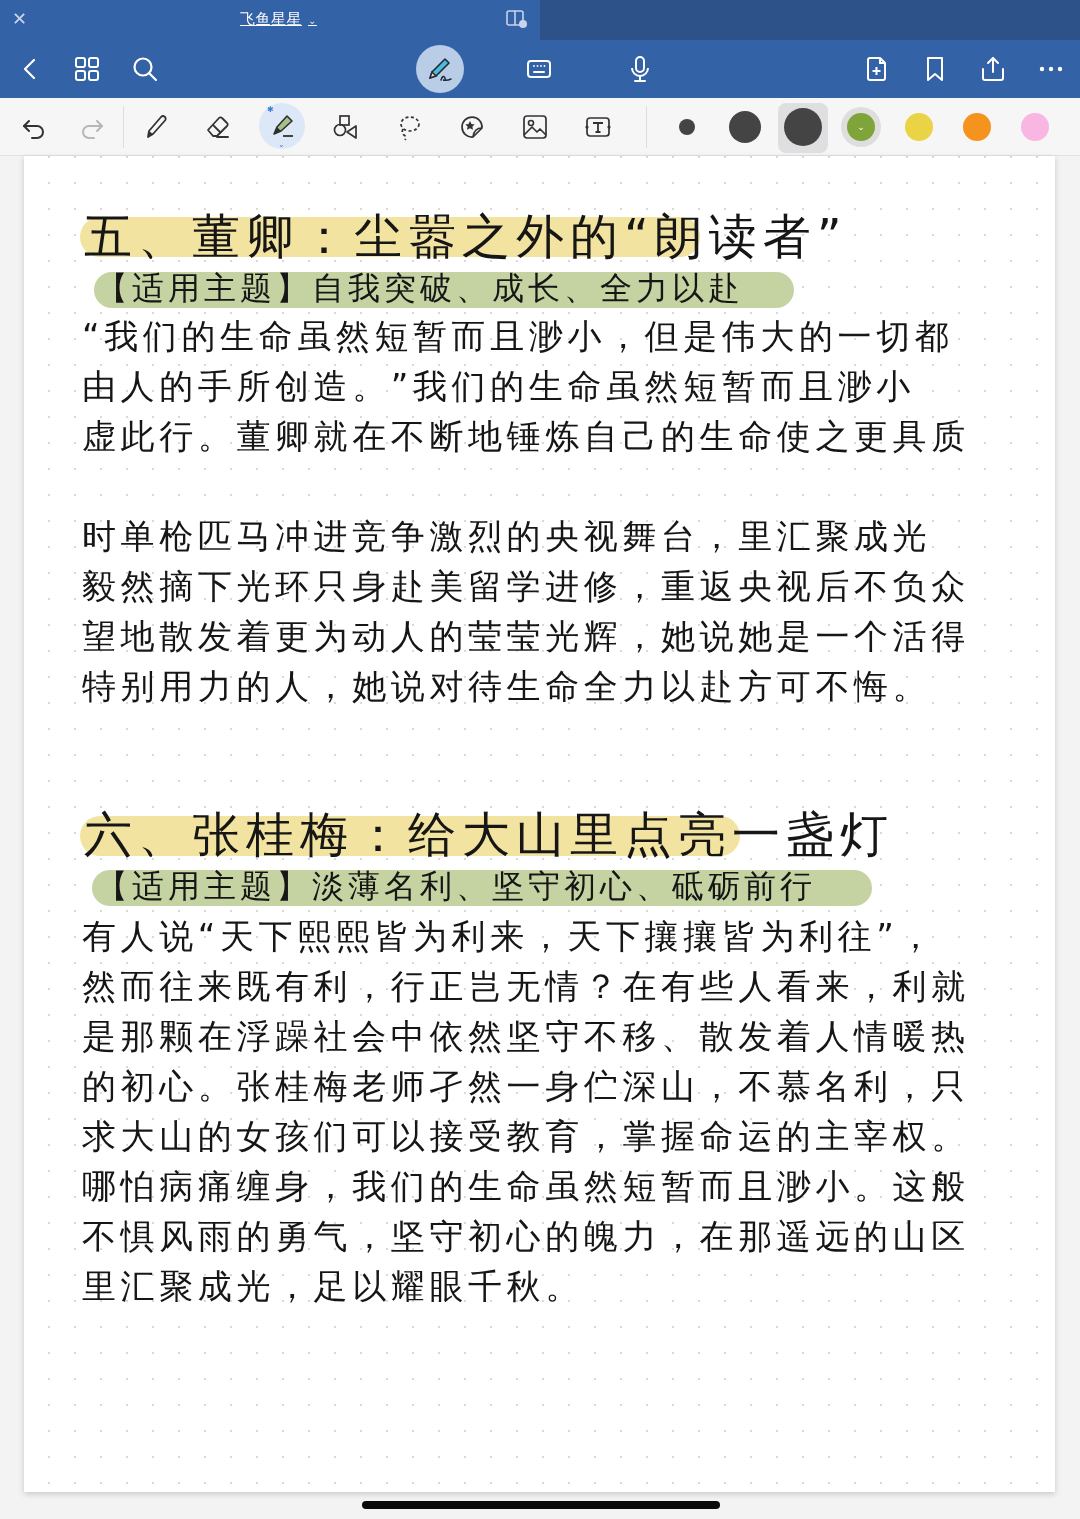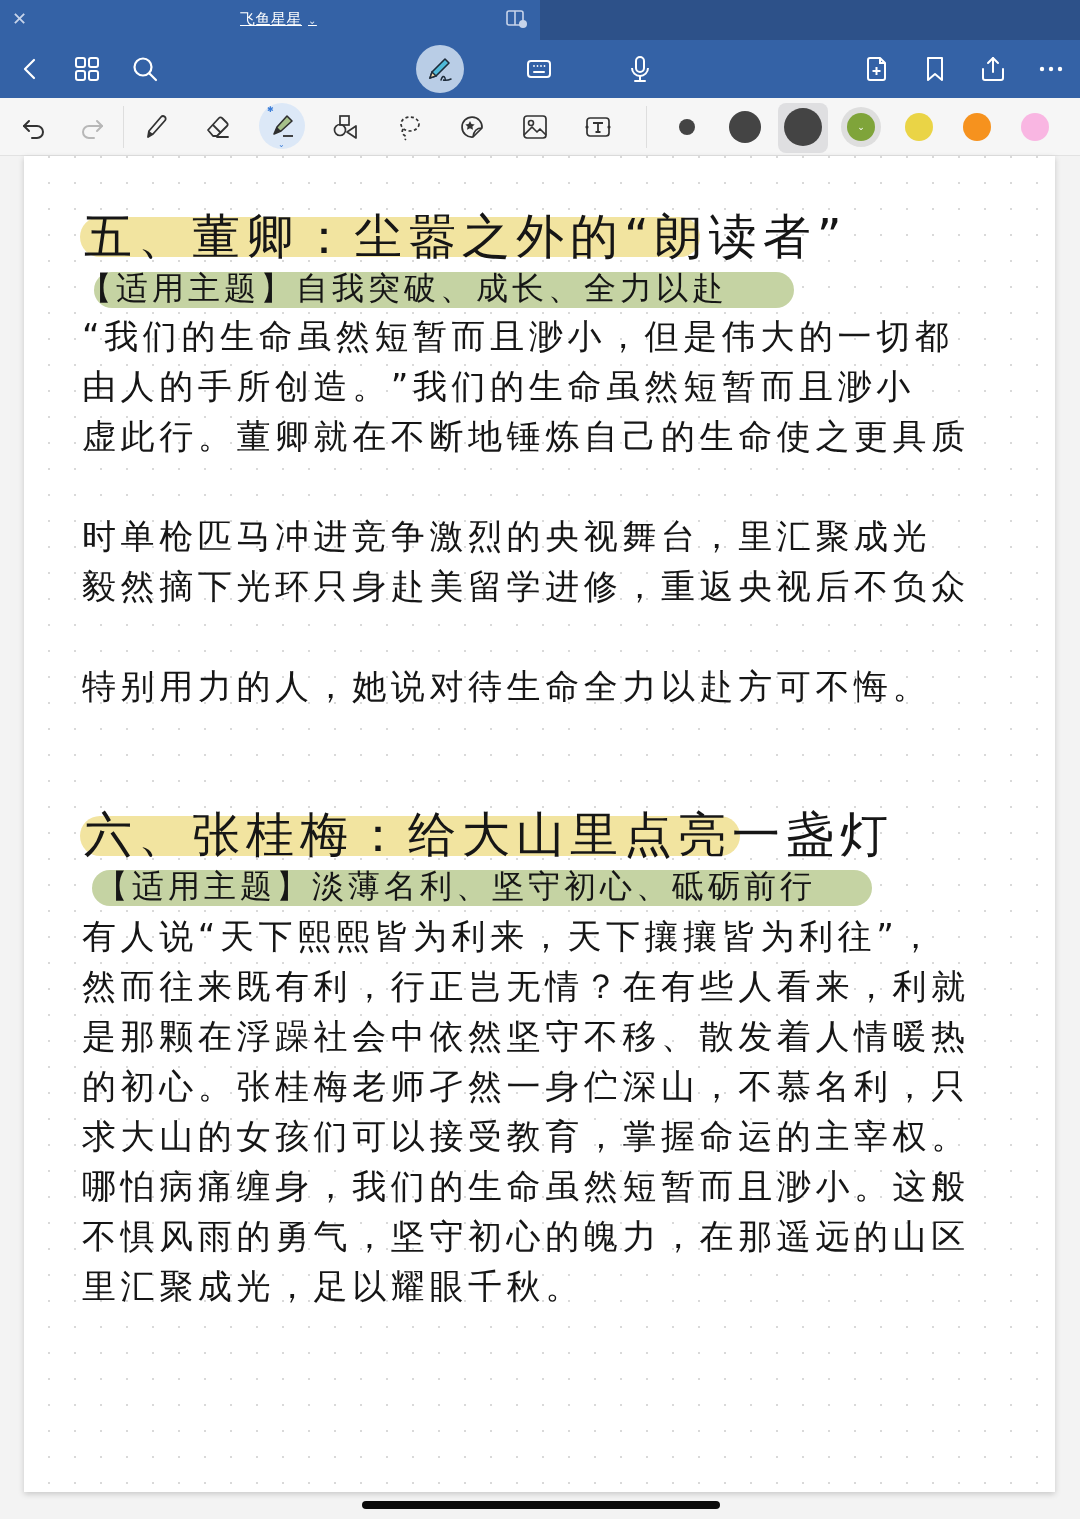--- a/index.html
+++ b/index.html
@@ -222,27 +222,28 @@
 </div>
 <div class="swatch" style="left:905px;top:113px;width:28px;height:28px;background:#ead446"></div>
 <div class="swatch" style="left:963px;top:113px;width:28px;height:28px;background:#f6921e"></div>
 <div class="swatch" style="left:1021px;top:113px;width:28px;height:28px;background:#f9b6e2"></div>
 
 <div class="page">
 
   <div class="hl-title" style="left:56px;top:61px;width:620px"></div>
   <div class="hw title" style="left:60px;top:58px">五、董卿：尘嚣之外的“朗读者”</div>
   <div class="hl-theme" style="left:70px;top:116px;width:700px"></div>
-  <div class="hw theme" style="left:56px;top:112px">【适用主题】自我突破、成长、全力以赴</div>
+  <div class="hw theme" style="left:72px;top:112px">【适用主题】自我突破、成长、全力以赴</div>
 
   <div class="body-line" style="top:158px">“我们的生命虽然短暂而且渺小，但是伟大的一切都</div>
   <div class="body-line" style="top:208px">由人的手所创造。”我们的生命虽然短暂而且渺小</div>
   <div class="body-line" style="top:258px">虚此行。董卿就在不断地锤炼自己的生命使之更具质</div>
   <div class="body-line" style="top:358px">时单枪匹马冲进竞争激烈的央视舞台，里汇聚成光</div>
   <div class="body-line" style="top:408px">毅然摘下光环只身赴美留学进修，重返央视后不负众</div>
+  <div class="body-line" style="top:458px">望地散发着更为动人的莹莹光辉，她说她是一个活得</div>
   <div class="body-line" style="top:508px">特别用力的人，她说对待生命全力以赴方可不悔。</div>
 
   <div class="hl-title" style="left:56px;top:660px;width:660px"></div>
   <div class="hw title" style="left:60px;top:656px">六、张桂梅：给大山里点亮一盏灯</div>
   <div class="hl-theme" style="left:68px;top:714px;width:780px"></div>
   <div class="hw theme" style="left:72px;top:710px">【适用主题】淡薄名利、坚守初心、砥砺前行</div>
 
   <div class="body-line" style="top:758px">有人说“天下熙熙皆为利来，天下攘攘皆为利往”，</div>
   <div class="body-line" style="top:808px">然而往来既有利，行正岂无情？在有些人看来，利就</div>
   <div class="body-line" style="top:858px">是那颗在浮躁社会中依然坚守不移、散发着人情暖热</div>

